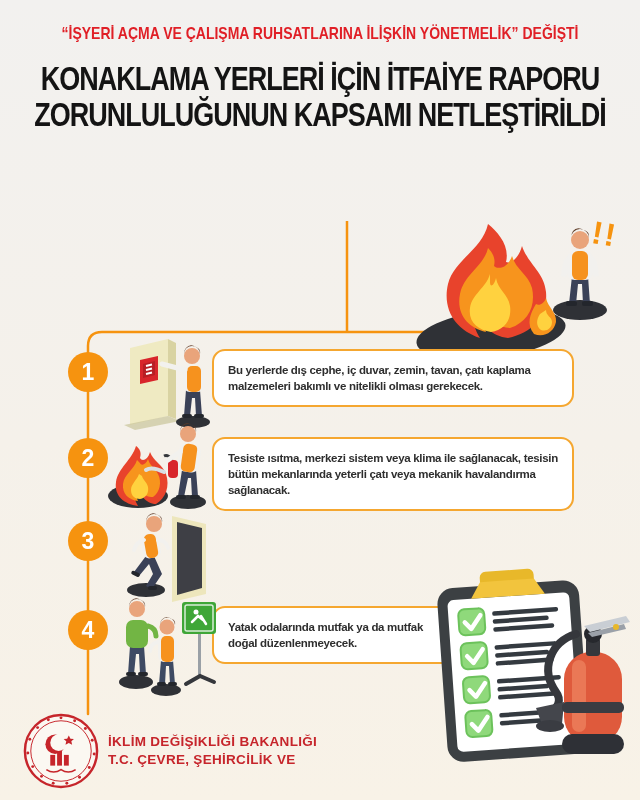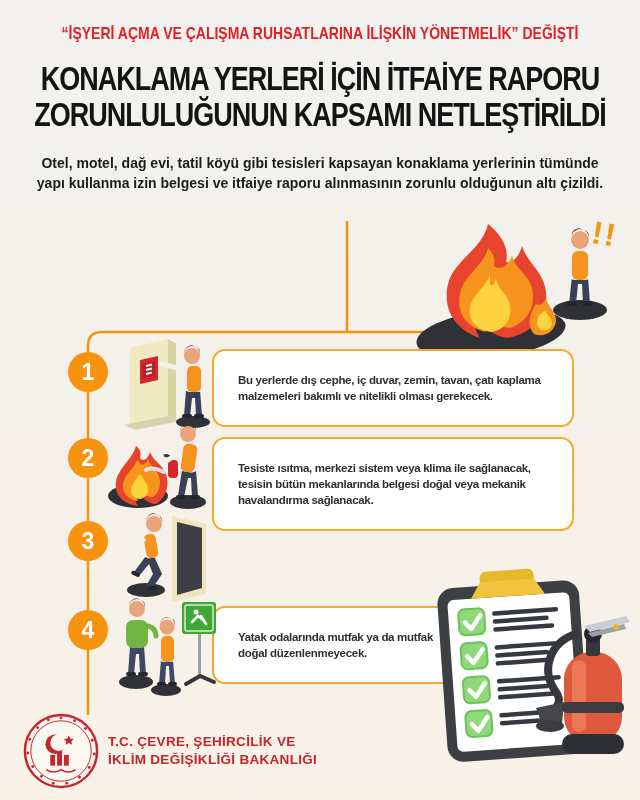--- a/index.html
+++ b/index.html
@@ -23,21 +23,21 @@
   .subtitle{
     top:154px;left:34px;width:572px;text-align:center;color:#1c1c1c;
     font-size:14px;font-weight:bold;line-height:1.42;
   }
   .timeline{left:0;top:0;width:640px;height:800px;z-index:1;pointer-events:none;}
   .card{
     left:212px;width:362px;box-sizing:border-box;background:#ffffff;
     border:2px solid #F5A730;border-radius:13px;padding:11px 14px;
     z-index:2;
   }
-  .card p{margin:10px;font-size:11.5px;font-weight:bold;color:#2e2e2e;
+  .card p{margin:0;font-size:11.5px;font-weight:bold;color:#2e2e2e;
     line-height:1.4;letter-spacing:-0.3px;}
   .card4-text{max-width:215px;}
   .badge{
     left:68px;width:40px;height:40px;border-radius:50%;background:#F6930F;
     color:#ffffff;font-size:23px;font-weight:bold;display:flex;
     align-items:center;justify-content:center;z-index:3;
   }
   .ill{z-index:3;}
   .bang{
     left:592px;top:216px;color:#F6930F;font-size:32px;font-weight:bold;
@@ -51,21 +51,20 @@
 </head>
 <body>
 
 <div class="poster">
 
   <div class="abs kicker">“İŞYERİ AÇMA VE ÇALIŞMA RUHSATLARINA İLİŞKİN YÖNETMELİK” DEĞİŞTİ</div>
   <div class="abs title">
     <div>KONAKLAMA YERLERİ İÇİN İTFAİYE RAPORU</div>
     <div>ZORUNLULUĞUNUN KAPSAMI NETLEŞTİRİLDİ</div>
   </div>
-  <div class="abs subtitle">Otel, motel, dağ evi, tatil köyü gibi tesisleri kapsayan konaklama yerlerinin tümünde yapı kullanma izin belgesi ve itfaiye raporu alınmasının zorunlu olduğunun altı çizildi.</div>
 
   <svg class="abs timeline" viewBox="0 0 640 800">
     <path d="M347 221 V332" fill="none" stroke="#F6930F" stroke-width="2.5"></path>
     <path d="M553 332 H102 Q88 332 88 346 V714" fill="none" stroke="#F6930F" stroke-width="2.5" stroke-linecap="round"></path>
   </svg>
 
   <svg class="abs ill" style="left:398px;top:220px;width:182px;height:138px;z-index:2" viewBox="0 0 182 138">
     <ellipse cx="93" cy="114" rx="75" ry="24" fill="#2F3136" transform="rotate(-7 93 114)"></ellipse>
     <path d="M90 4 C84 30 56 40 50 64 C44 90 58 110 82 118 C72 102 74 90 82 82 C78 102 92 116 110 118 C136 112 150 96 148 72 C146 52 130 44 124 26 C120 40 112 44 108 42 C112 26 100 12 90 4 Z" fill="#E8432C"></path>
     <path d="M90 28 C86 46 66 54 62 74 C58 94 70 108 88 112 C82 98 86 88 92 80 C90 96 100 108 112 108 C130 102 138 86 134 68 C130 54 118 50 114 36 C110 48 100 50 96 46 C98 38 94 32 90 28 Z" fill="#F7941D"></path>
@@ -127,21 +126,21 @@
     <rect x="84" y="75" width="10" height="4" rx="2" fill="#23262C"></rect>
     <rect x="72" y="24" width="22" height="28" rx="7" fill="#F2F1EE" transform="rotate(8 83 38)"></rect>
     <rect x="76" y="24" width="14" height="28" rx="5" fill="#F6921E" transform="rotate(8 83 38)"></rect>
     <rect x="62" y="40" width="10" height="18" rx="4" fill="#D8252B"></rect>
     <path d="M66 40 q-4 -6 -8 -4" stroke="#35373C" stroke-width="3" fill="none"></path>
     <path d="M74 32 L62 40" stroke="#F2F1EE" stroke-width="5" stroke-linecap="round"></path>
     <circle cx="82" cy="14" r="8" fill="#E9A47B"></circle>
     <path d="M74 12 a8 8 0 0 1 16 0 q1 -5 -4 -7 q-6 -4 -10 1 q-2 2 -2 6 Z" fill="#5F3C28"></path>
   </svg>
   <div class="abs card" style="top:437px">
-    <p>Tesiste ısıtma, merkezi sistem veya klima ile sağlanacak, tesisin bütün mekanlarında belgesi doğal veya mekanik havalandırma sağlanacak.</p>
+    <p>Tesiste ısıtma, merkezi sistem veya klima ile sağlanacak, tesisin bütün mekanlarında yeterli çatı veya mekanik havalandırma sağlanacak.</p>
   </div>
 
   <div class="abs badge" style="top:521px">
     <span>3</span>
   </div>
   <svg class="abs ill" style="left:116px;top:512px;width:102px;height:90px" viewBox="0 0 102 90">
     <polygon points="56,4 90,12 90,82 56,90" fill="#EDE6BC"></polygon>
     <polygon points="61,10 86,16 86,76 61,83" fill="#3E3F45"></polygon>
     <ellipse cx="30" cy="78" rx="19" ry="7" fill="#2F3136"></ellipse>
     <path d="M30 44 L18 60 L23 64 L33 52 L37 62 L30 74 L36 77 L46 62 L38 44 Z" fill="#3A4157"></path>
@@ -260,17 +259,17 @@
     </g>
     <circle cx="34" cy="33" r="10" fill="#C6252B"></circle>
     <circle cx="37.5" cy="31.5" r="8.5" fill="#FBF8F2"></circle>
     <path d="M48 24 l1.7 3.4 3.6.4 -2.7 2.3.8 3.5 -3.4-1.9 -3.4 1.9.8-3.5 -2.7-2.3 3.6-.4z" fill="#C6252B"></path>
     <rect x="29" y="44" width="5" height="11" fill="#C6252B"></rect>
     <rect x="36" y="40" width="5" height="15" fill="#C6252B"></rect>
     <rect x="43" y="44" width="5" height="11" fill="#C6252B"></rect>
     <path d="M25 59 q7.5 5 15 0 q7.5 5 15 0" stroke="#C6252B" stroke-width="1.6" fill="none"></path>
   </svg>
   <div class="abs footer-text">
+    <div>İKLİM DEĞİŞİKLİĞİ BAKANLIĞI</div>
     <div>T.C. ÇEVRE, ŞEHİRCİLİK VE</div>
-    <div>İKLİM DEĞİŞİKLİĞİ BAKANLIĞI</div>
   </div>
 
 </div>
 
 </body></html>

